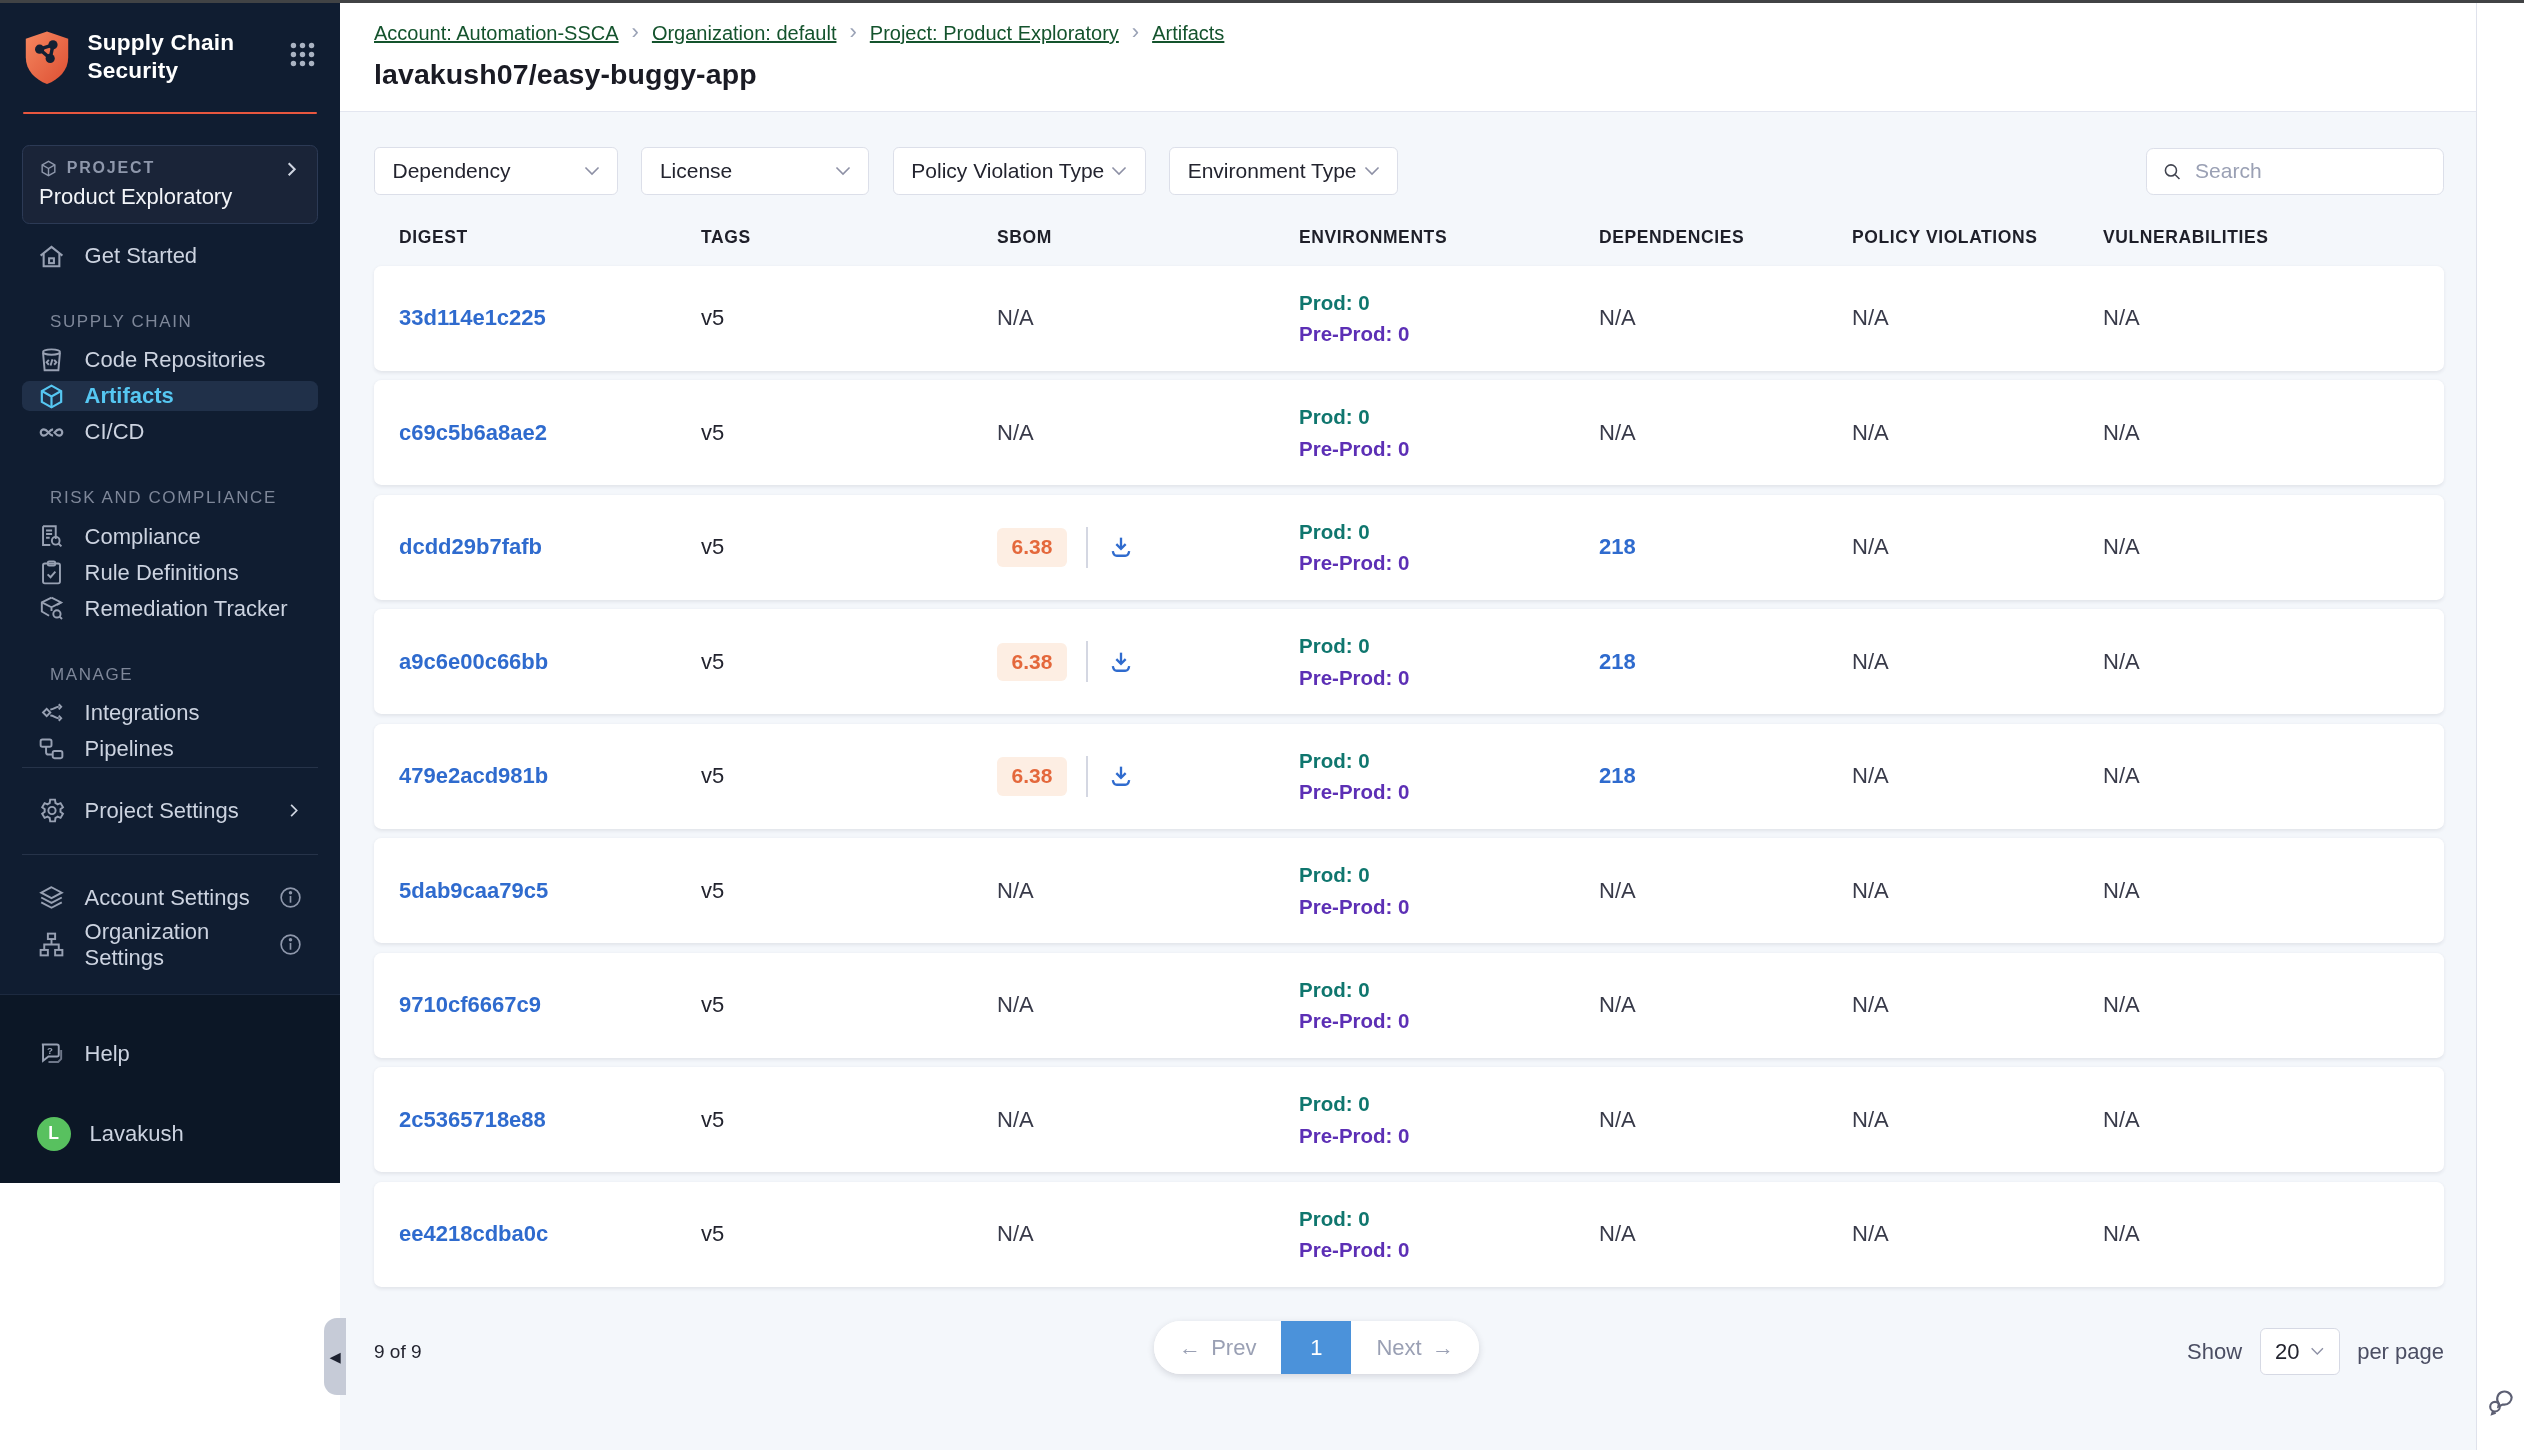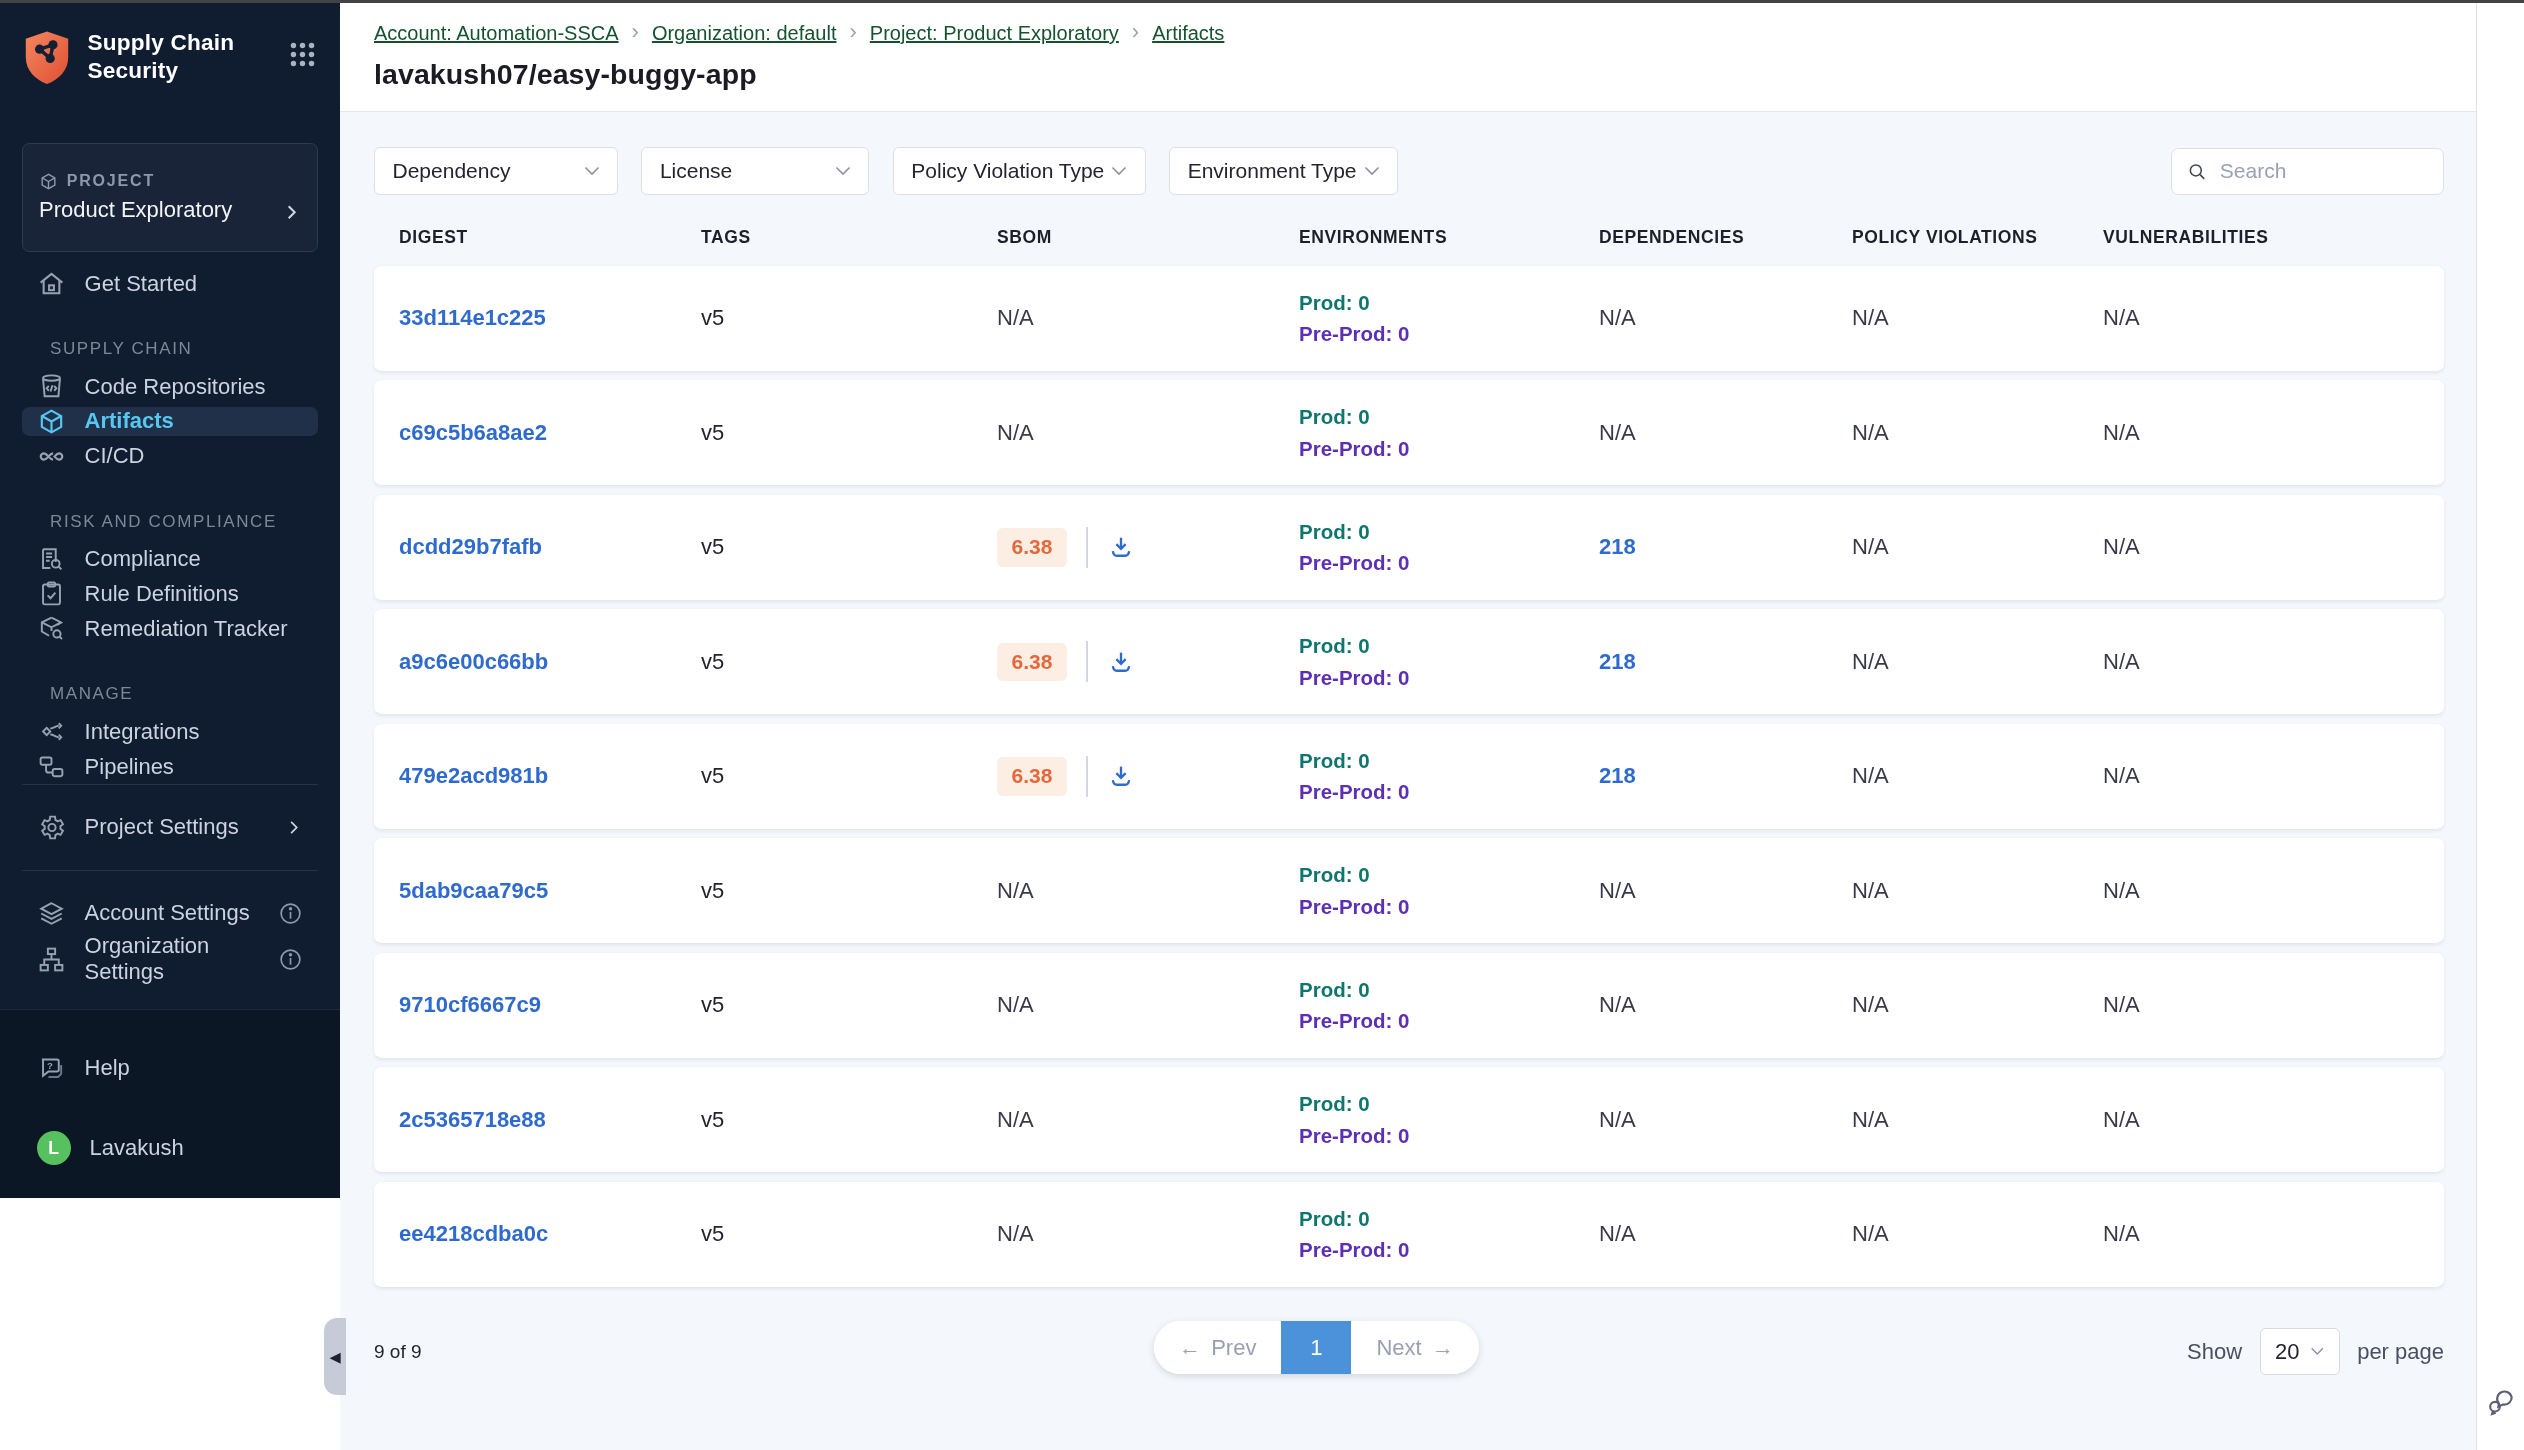--- a/index.html
+++ b/index.html
@@ -11,21 +11,21 @@
   
   .sidebar { position:absolute; left:0; top:2.9px; width:340px; height:1180px;
     background:#101d31; display:flex; flex-direction:column; color:#ccd3e0; }
   .logo-row { display:flex; align-items:flex-start; padding:26px 22px 0 23.4px; }
   .logo-shield { flex:0 0 auto; }
   .logo-text { margin-left:16px; color:#ffffff; font-size:22.6px; font-weight:700; line-height:28px; letter-spacing:0.2px; }
   .grid-icon { margin-left:auto; margin-top:10.2px; cursor:pointer; }
   .logo-underline { height:3.7px; background:#e8573f; margin:25px 23.4px 0 23.4px; border-radius:2.2px; }
 
   .project-card { margin:31px 22px 0 22px; background:#1a2438; border:1.5px solid #2c3a55;
-    border-radius:7.3px; padding:28px 16px; display:flex; align-items:flex-end; cursor:pointer; }
+    border-radius:7.3px; padding:13px 16px; display:flex; align-items:flex-start; cursor:pointer; }
   .project-meta { display:flex; flex-direction:column; gap:5.8px; }
   .project-label-row { display:flex; align-items:center; gap:8.8px; color:#8e97ab; font-size:16px; font-weight:700; letter-spacing:1.8px; }
   .project-value { color:#f2f4f8; font-size:22px; }
   .project-chev { margin-left:auto; }
 
   .nav-item { display:flex; align-items:center; gap:19px; margin:2.9px 22px; padding:0 14.6px;
     height:61px; border-radius:7.3px; font-size:22px; color:#ccd3e0; cursor:pointer; }
   .nav-item.active { background:#203049; color:#56c7f2; font-weight:700; }
   .nav-item .chev-right { margin-left:auto; }
   .nav-item .info-badge { margin-left:auto; }
@@ -48,21 +48,21 @@
   .breadcrumb { display:flex; align-items:center; gap:13px; font-size:20px; }
   .crumb { color:#14532d; cursor:pointer;text-decoration:underline; }
   .crumb-sep { color:#9aa2b6; font-size:22px; line-height:1; transform:translateY(-1.5px); }
   .page-title { margin-top:13px; font-size:28.5px; font-weight:700; color:#1a1b24; letter-spacing:0.1px; }
 
   .toolbar { display:flex; align-items:center; padding:35px 32px 0 34px; }
   .filter { height:48px; background:#fff; border:1.5px solid #dcdfe9; border-radius:5.8px;
     display:flex; align-items:center; justify-content:space-between; padding:0 17.5px;
     margin-right:23.4px; font-size:21px; color:#23242f; cursor:pointer; }
   .f-w1{width:244px;} .f-w2{width:228px;} .f-w3{width:253px;} .f-w4{width:229px;}
-  .search-box { margin-left:auto; width:273px; height:47px; background:#fff; border:1.5px solid #dcdfe9;
+  .search-box { margin-left:auto; width:298px; height:47px; background:#fff; border:1.5px solid #dcdfe9;
     border-radius:7.3px; display:flex; align-items:center; padding:0 14.6px; gap:13px; }
   .search-box input { border:none; outline:none; background:transparent; font-size:21px;
     color:#23242f; width:100%; font-family:"Liberation Sans", sans-serif; }
   .search-box input::placeholder { color:#9aa0b4; }
 
   .table-wrap { padding:0 32px 0 34px; margin-top:32px; }
   .grid-cols { display:grid; grid-template-columns:302px 296px 302px 300px 253px 251px auto; align-items:center; }
   .thead { padding:0 0 17.5px 25px; }
   .th { font-size:17.5px; font-weight:700; color:#1e1f29; letter-spacing:0.6px; }
 

